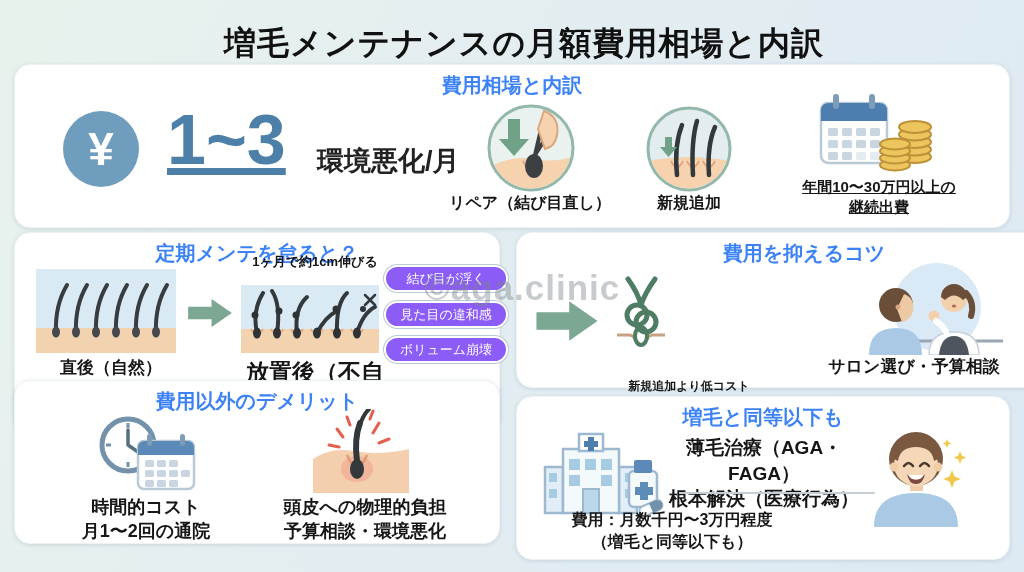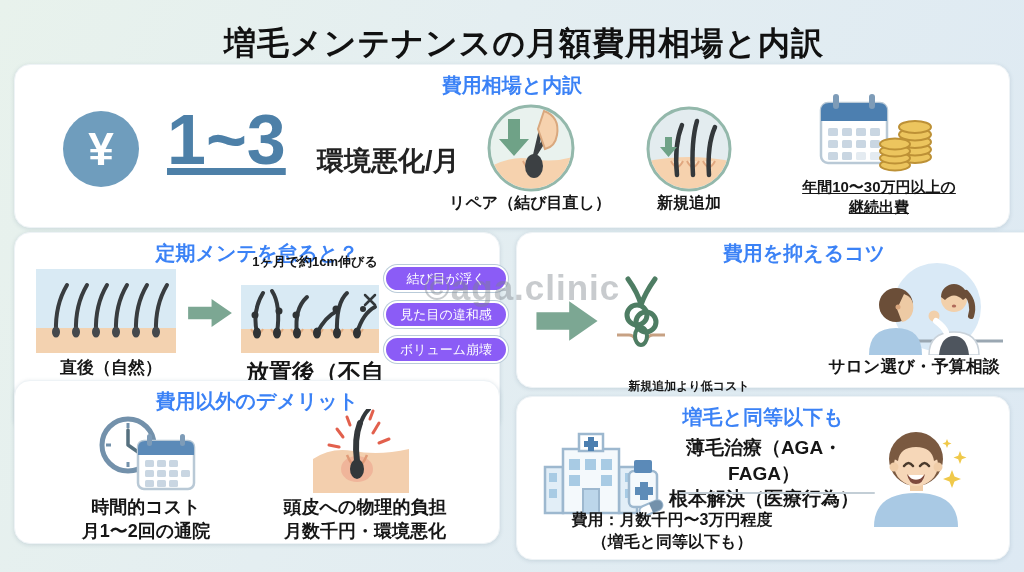--- a/index.html
+++ b/index.html
@@ -288,21 +288,21 @@
             <path d="M16,36 L26,38"></path>
             <path d="M34,8 L37,16"></path>
           <path d="M66,14 L60,24"></path>
             <path d="M76,30 L66,34"></path>
             <path d="M60,2 L57,10"></path>
         </g>
       </svg>
     </div>
     <div class="cap abs" style="left:248px;top:114px;width:204px;font-size:18px;">
       <div>頭皮への物理的負担</div>
-      <div>月数千円・環境悪化</div>
+      <div>予算相談・環境悪化</div>
     </div>
   </section>
 
   <section class="panel" style="left:516px;top:396px;width:494px;height:164px;">
     <div class="panel-header">増毛と同等以下も</div>
 
     <div class="abs" style="left:24px;top:32px;">
       <svg width="126" height="86" viewBox="0 0 126 86">
         <rect x="4" y="38" width="18" height="46" fill="#e2eef7" stroke="#9db8cf" stroke-width="2.5"></rect>
         <rect x="78" y="38" width="18" height="46" fill="#e2eef7" stroke="#9db8cf" stroke-width="2.5"></rect>

